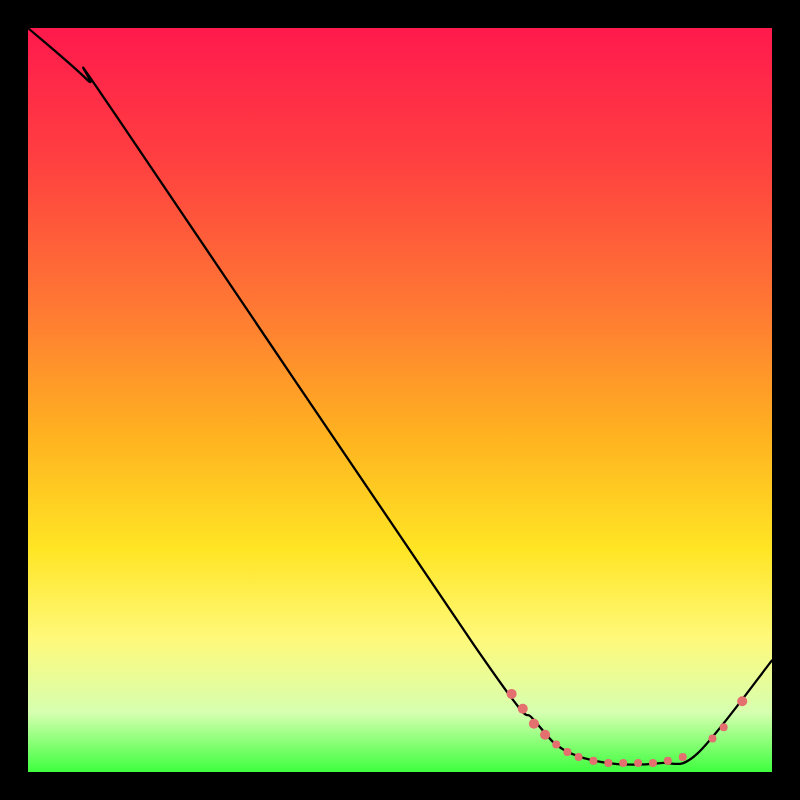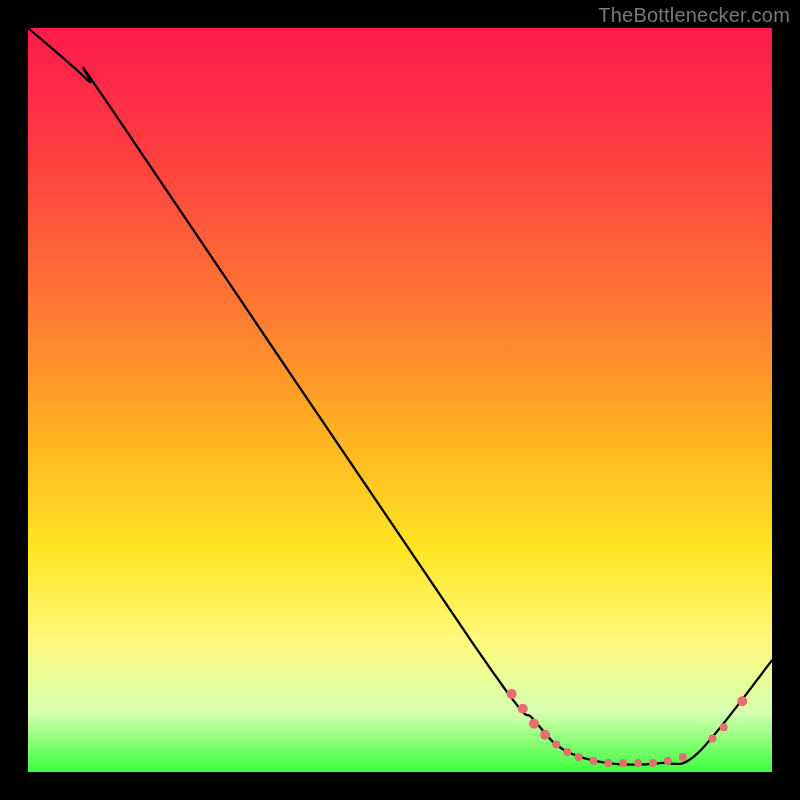--- a/index.html
+++ b/index.html
@@ -51,21 +51,20 @@
     color: #7a7a7a;
     font-size: 20px;
     letter-spacing: 0.2px;
     user-select: none;
   }
 </style>
 </head>
 <body>
 
 <div class="stage">
-  <div class="attribution">TheBottlenecker.com</div>
 
   <div class="plot">
     <svg viewBox="0 0 744 744">
       <g>
         <path id="curve-path" fill="none" stroke="#000000" stroke-width="2.3" stroke-linejoin="round" stroke-linecap="round" d="M 0.00 0.00 C 9.92 8.68, 44.64 37.20, 59.52 52.08 C 74.40 66.96, 24.80 -4.96, 89.28 89.28 C 153.76 183.52, 376.96 517.08, 446.40 617.52 C 515.84 717.96, 491.04 674.56, 505.92 691.92 C 520.80 709.28, 523.28 714.49, 535.68 721.68 C 548.08 728.87, 564.20 732.84, 580.32 735.07 C 596.44 737.30, 617.52 736.68, 632.40 735.07 C 647.28 733.46, 651.00 742.51, 669.60 725.40 C 688.20 708.29, 731.60 647.90, 744.00 632.40"></path>
       </g>
       <g id="markers">
           <circle cx="483.60" cy="665.88" r="5" fill="#e36f6f"></circle>
           <circle cx="494.76" cy="680.76" r="5" fill="#e36f6f"></circle>
           <circle cx="505.92" cy="695.64" r="5" fill="#e36f6f"></circle>

